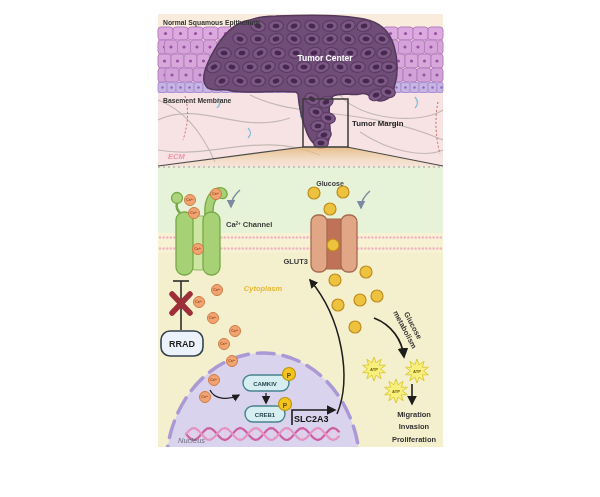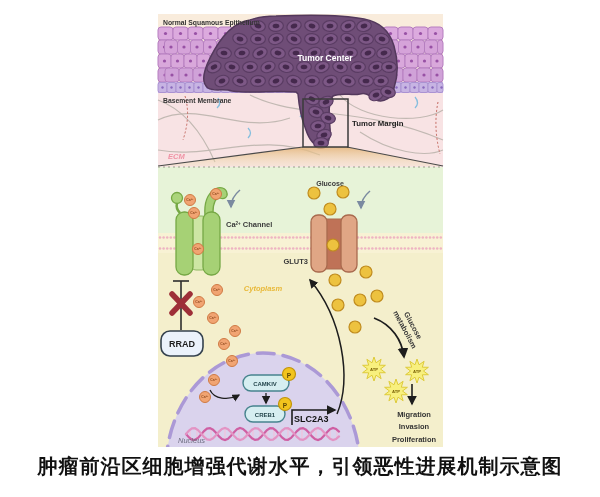--- a/index.html
+++ b/index.html
@@ -857,14 +857,13 @@
           <polygon points="396.0,379.0 398.0,384.8 403.1,381.3 401.3,387.2 407.4,387.3 402.5,391.0 407.4,394.7 401.3,394.8 403.1,400.7 398.0,397.2 396.0,403.0 394.0,397.2 388.9,400.7 390.7,394.8 384.6,394.7 389.5,391.0 384.6,387.3 390.7,387.2 388.9,381.3 394.0,384.8" fill="#f8f07e" stroke="#decb3a" stroke-width="1"></polygon>
           <text x="396" y="392.6" font-size="4.2" font-weight="700" text-anchor="middle" fill="#7a6206">ATP</text>
         </g>
       </g>
   <line x1="412" y1="384" x2="412" y2="404" stroke="#1d1d1d" stroke-width="1.6" marker-end="url(#mB)"></line>
   <text x="414" y="417" font-size="7.5" font-weight="600" fill="#333" text-anchor="middle">Migration</text>
   <text x="414" y="429" font-size="7.5" font-weight="600" fill="#333" text-anchor="middle">Invasion</text>
   <text x="414" y="442" font-size="7.5" font-weight="600" fill="#333" text-anchor="middle">Proliferation</text>
 </svg>
 
-<div id="caption">肿瘤前沿区细胞增强代谢水平，引领恶性进展机制示意图</div>
 </div>
 
 </body></html>

